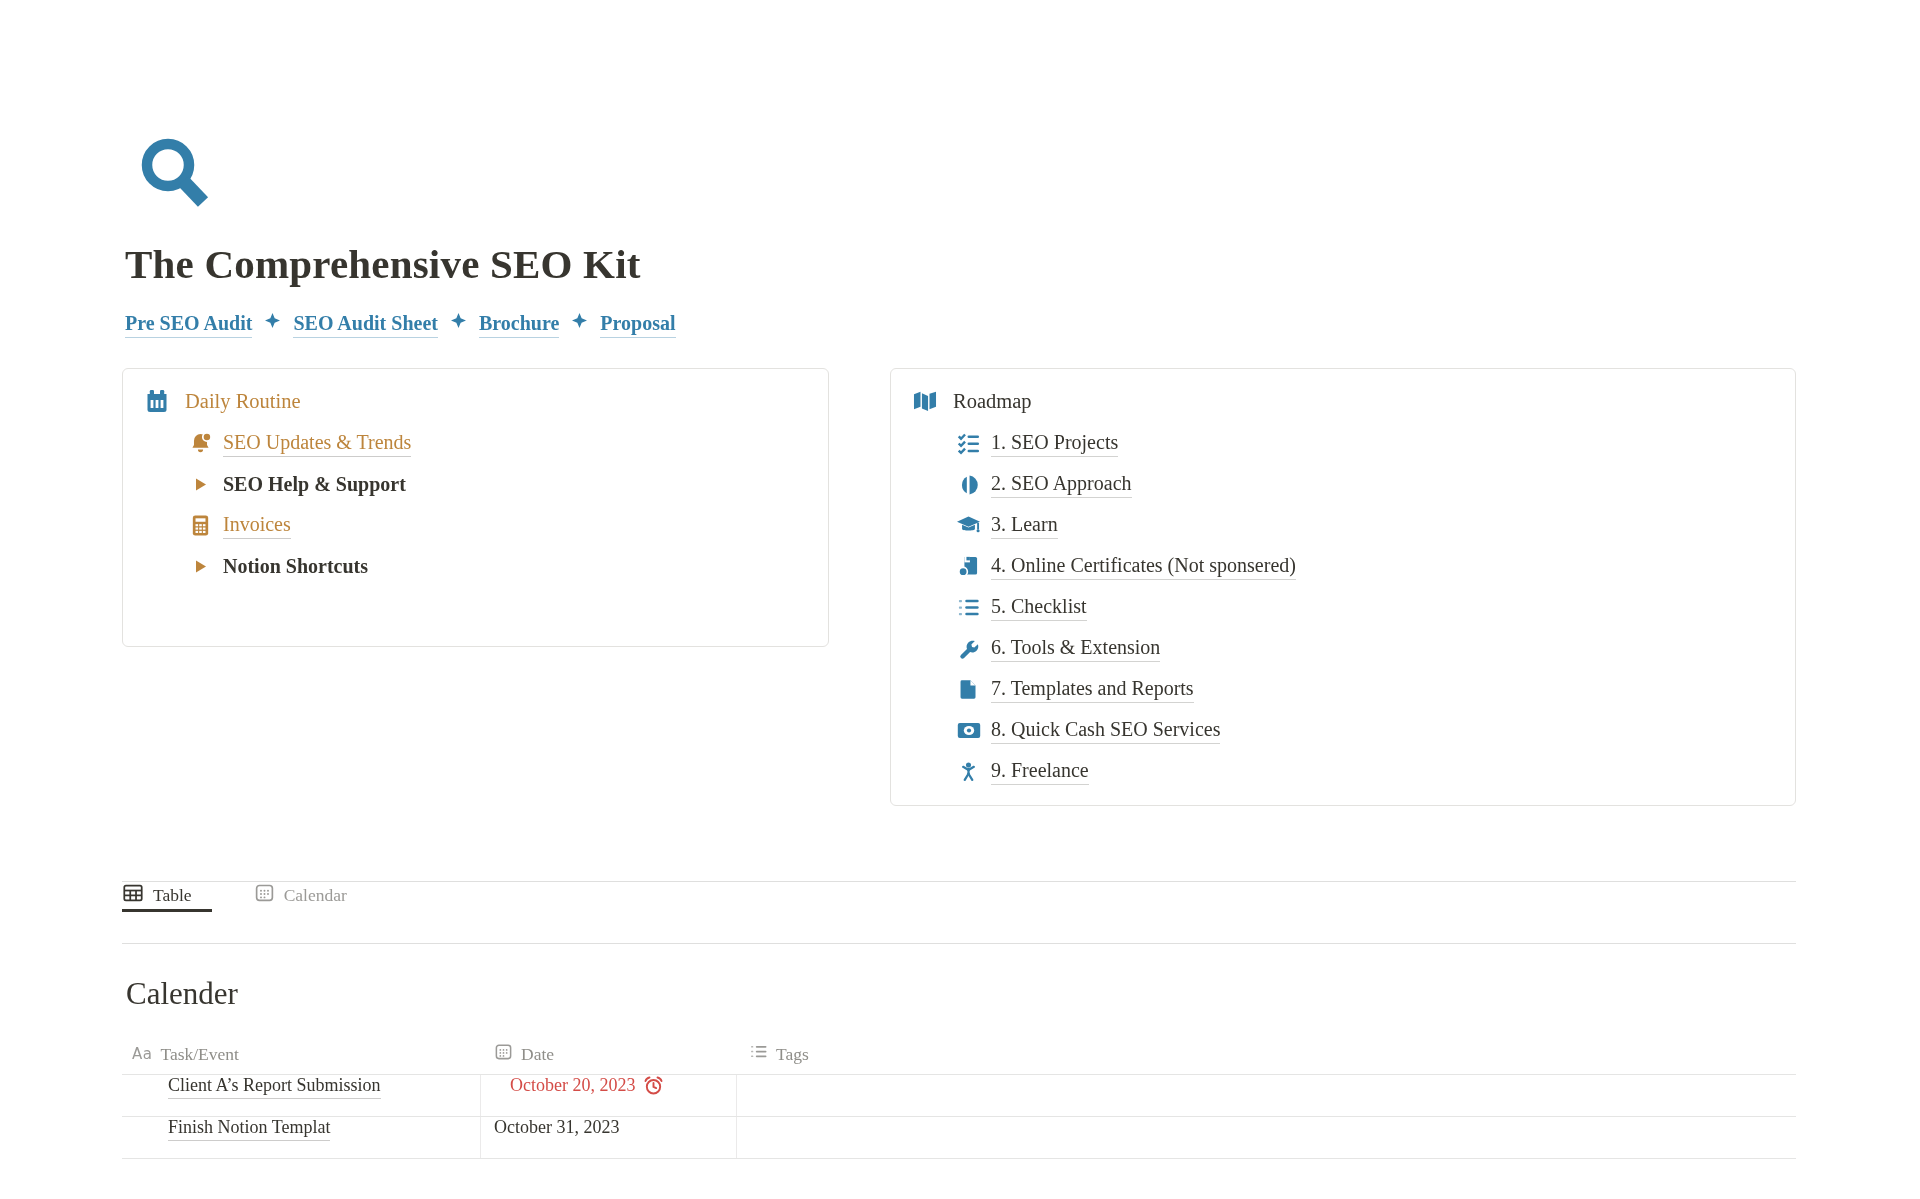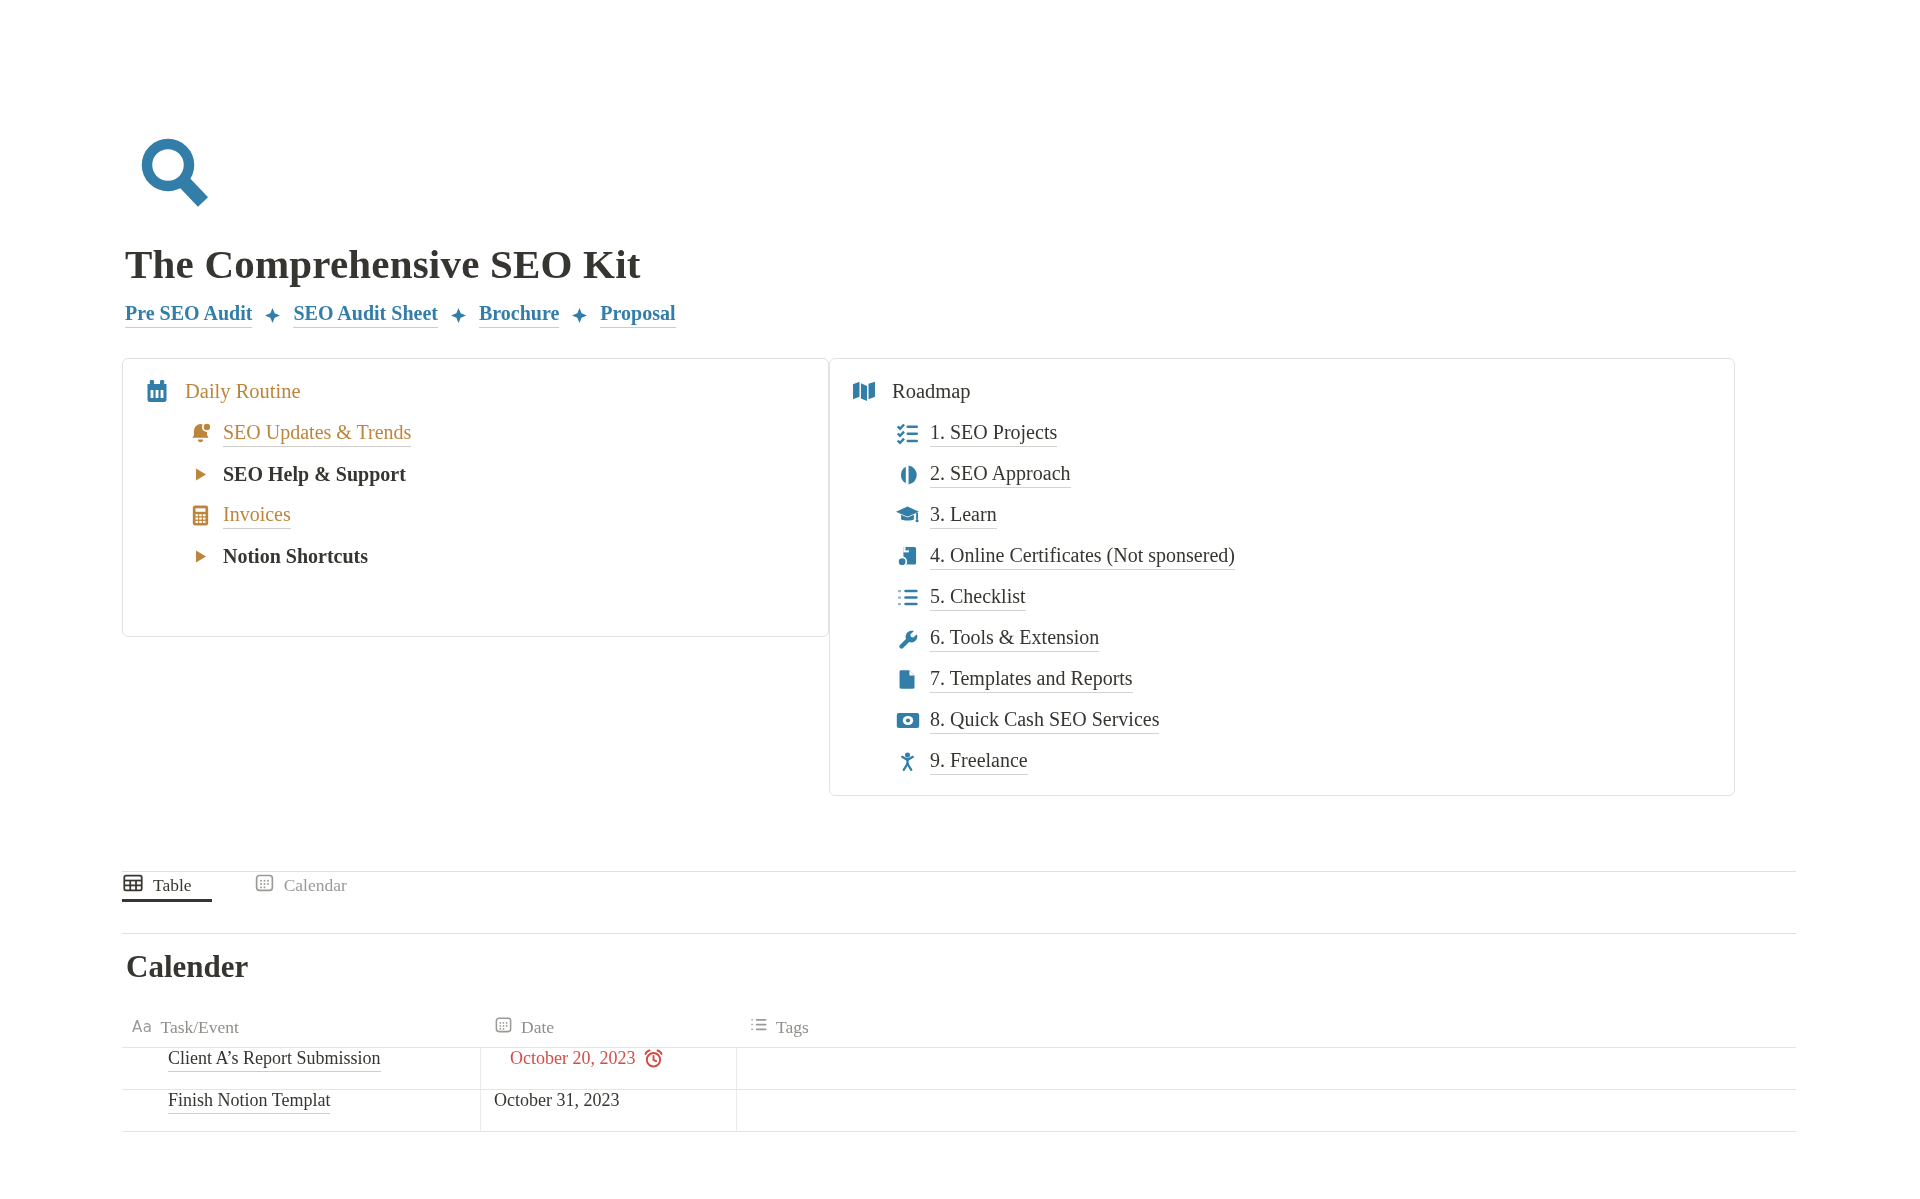--- a/index.html
+++ b/index.html
@@ -10,44 +10,44 @@
     color:#37352F;
   }
   .content { margin-left:122px; width:1674px; }
 
   
   .page-icon { display:block; margin:136px 0 0 15px; width:76px; height:80px; cursor:pointer; }
   .page-title { margin-top:24px; margin-left:3px; font-size:41px; font-weight:700; letter-spacing:0.2px; color:#37352F; }
 
   
   .nav-row { margin-top:14px; margin-left:3px; display:flex; align-items:center; gap:13px; font-size:20px; font-weight:700; }
-  .nav-link { color:#337EA9; text-decoration:none; border-bottom:1.5px solid rgba(51,126,169,0.35); padding-bottom:2px; cursor:pointer; }
+  .nav-link { color:#337EA9; text-decoration:none; border-bottom:1.5px solid rgba(51,126,169,0.35); padding-bottom:2px; cursor:pointer;margin-top:10px; }
   .nav-sep { display:flex; align-items:center; }
 
   
-  .boxes { margin-top:30px; display:flex; align-items:flex-start; }
+  .boxes { margin-top:30px; display:flex; gap:61px; align-items:flex-start; }
   .callout { border:1px solid #E3E2DF; border-radius:6px; background:#fff; padding:10px 20px; }
   .callout.left  { width:707px; height:279px; }
   .callout.right { width:906px; height:438px; }
   .callout-header { display:flex; align-items:center; gap:15px; height:44px; font-size:20.5px; }
   .callout-header .hdr-gold { color:#BD853C; }
   .callout-header .hdr-dark { color:#37352F; }
   .c-row { display:flex; align-items:center; height:41px; padding-left:44px; gap:9px; font-size:20px; }
   .icon-cell { width:27px; display:flex; justify-content:center; align-items:center; flex:none; }
   .gold-link { color:#BD853C; border-bottom:1px solid rgba(55,53,47,0.25); padding-bottom:2px; cursor:pointer; }
   .toggle-label { color:#37352F; font-weight:700; cursor:pointer; }
   .road-link { color:#37352F; border-bottom:1px solid rgba(55,53,47,0.22); padding-bottom:2px; cursor:pointer; }
 
   
   .divider { margin-top:75px; border-top:1px solid rgba(55,53,47,0.16); }
   .tab-bar { height:62px; border-bottom:1px solid rgba(55,53,47,0.16); display:flex; align-items:flex-start; gap:42px; }
   .tab { display:flex; align-items:center; gap:9px; font-size:17.5px; cursor:pointer; }
   .tab.active { color:#37352F; border-bottom:3px solid #37352F; padding-right:20px; margin-bottom:-1px; }
   .tab.inactive { color:#9B9A97; }
-  .db-title { margin-top:15px; margin-left:4px; font-size:31px; font-weight:700; }
+  .db-title { margin-top:32px; margin-left:4px; font-size:31px; font-weight:400; }
 
   .tbl { margin-top:22px; width:100%; }
   .tbl-head { display:grid; grid-template-columns:359px 256px 1fr; height:40px; color:#8F8E89; font-size:17.5px;text-align:center; }
   .th { display:flex; align-items:center; gap:8px; cursor:pointer; }
   .th.c1 { padding-left:10px; }
   .th.c2 { padding-left:13px; }
   .th.c3 { padding-left:12px; }
   .tbl-body { border-top:1px solid rgba(55,53,47,0.13); }
   .tr { display:grid; grid-template-columns:359px 256px 1fr; height:42px; border-bottom:1px solid rgba(55,53,47,0.13); }
   .td { display:flex; align-items:flex-start; font-size:18px; cursor:pointer; }

